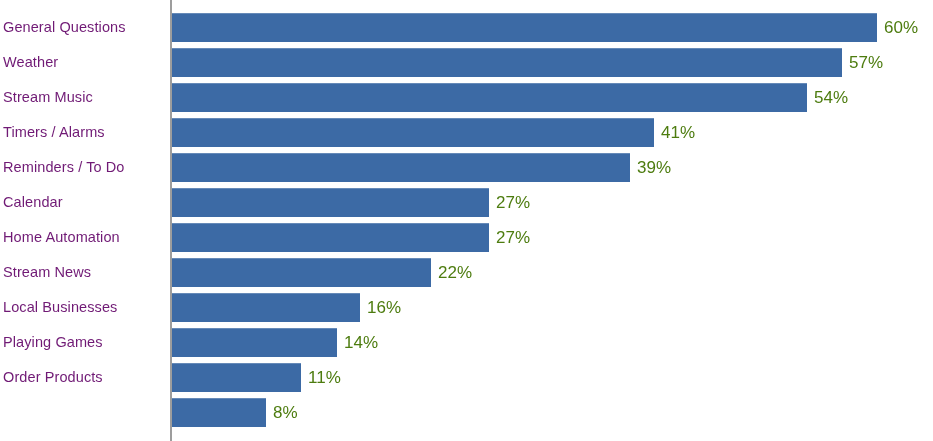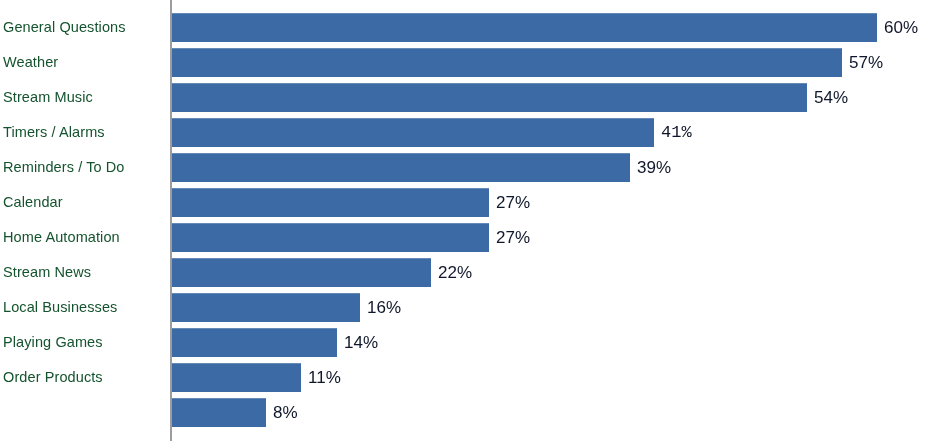--- a/index.html
+++ b/index.html
@@ -47,21 +47,21 @@
     display: block;
   }
 
   .cat-label {
     position: absolute;
     left: 3px;
     top: 0;
     height: 29px;
     line-height: 29px;
     font-size: 14.5px;
-    color: #14532d;
+    color: #701a75;
     white-space: nowrap;
     letter-spacing: 0.1px;
   }
 
   .bar-track {
     position: absolute;
     left: 172px;
     top: 0;
     height: 29px;
   }
@@ -74,21 +74,21 @@
     background: #3c6aa5;
     box-shadow: inset 0 1px 0 rgba(255,255,255,0.22);
   }
 
   .value-label {
     position: absolute;
     top: 0;
     height: 29px;
     line-height: 29px;
     font-size: 17px;
-    color: #0f172a;
+    color: #4d7c0f;
     white-space: nowrap;
   }
 </style>
 </head>
 <body>
 
 <div id="chart-root" style="background: rgb(255, 255, 255);">
 
   <div id="axis-line" style="background: rgb(157, 157, 157);"></div>
 
@@ -112,21 +112,21 @@
         <div class="bar-track" style="left: 172px;">
           <div class="bar-fill" style="width: 635px; background: rgb(60, 106, 165);"></div>
         </div>
         <div class="value-label" style="left: 814px;">54%</div>
       </div>
       <div class="bar-row" style="top: 118px; height: 29px; padding-left: 40px;">
         <div class="cat-label">Timers / Alarms</div>
         <div class="bar-track" style="left: 172px;">
           <div class="bar-fill" style="width: 482px; background: rgb(60, 106, 165);"></div>
         </div>
-        <div class="value-label" style="left: 661px; font-family: Liberation Mono, monospace;">41%</div>
+        <div class="value-label" style="left: 661px;">41%</div>
       </div>
       <div class="bar-row" style="top: 153px; height: 29px; padding-left: 6px;">
         <div class="cat-label">Reminders / To Do</div>
         <div class="bar-track" style="left: 172px;">
           <div class="bar-fill" style="width: 458px; background: rgb(60, 106, 165);"></div>
         </div>
         <div class="value-label" style="left: 637px;">39%</div>
       </div>
       <div class="bar-row" style="top: 188px; height: 29px;">
         <div class="cat-label">Calendar</div>

